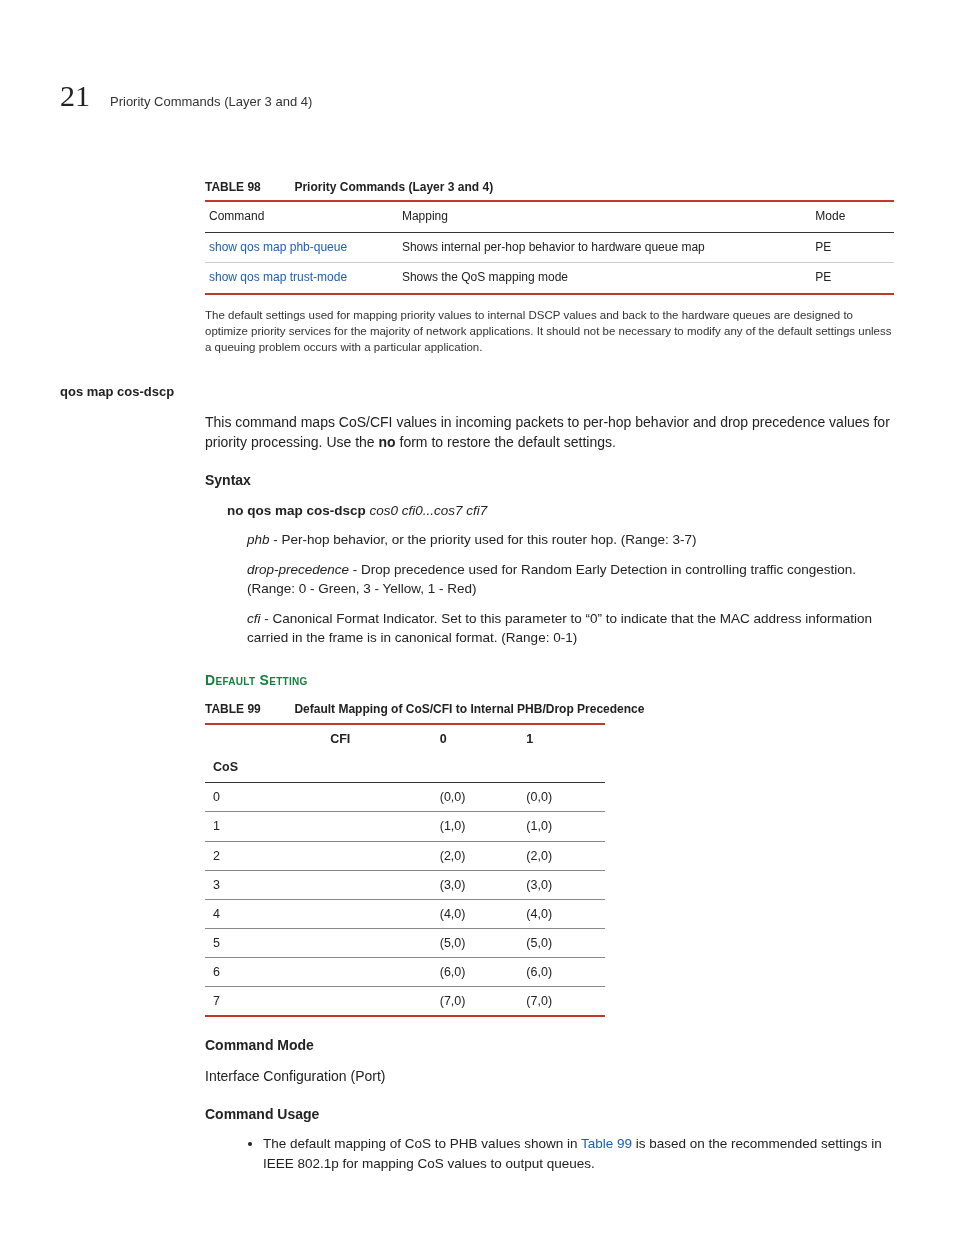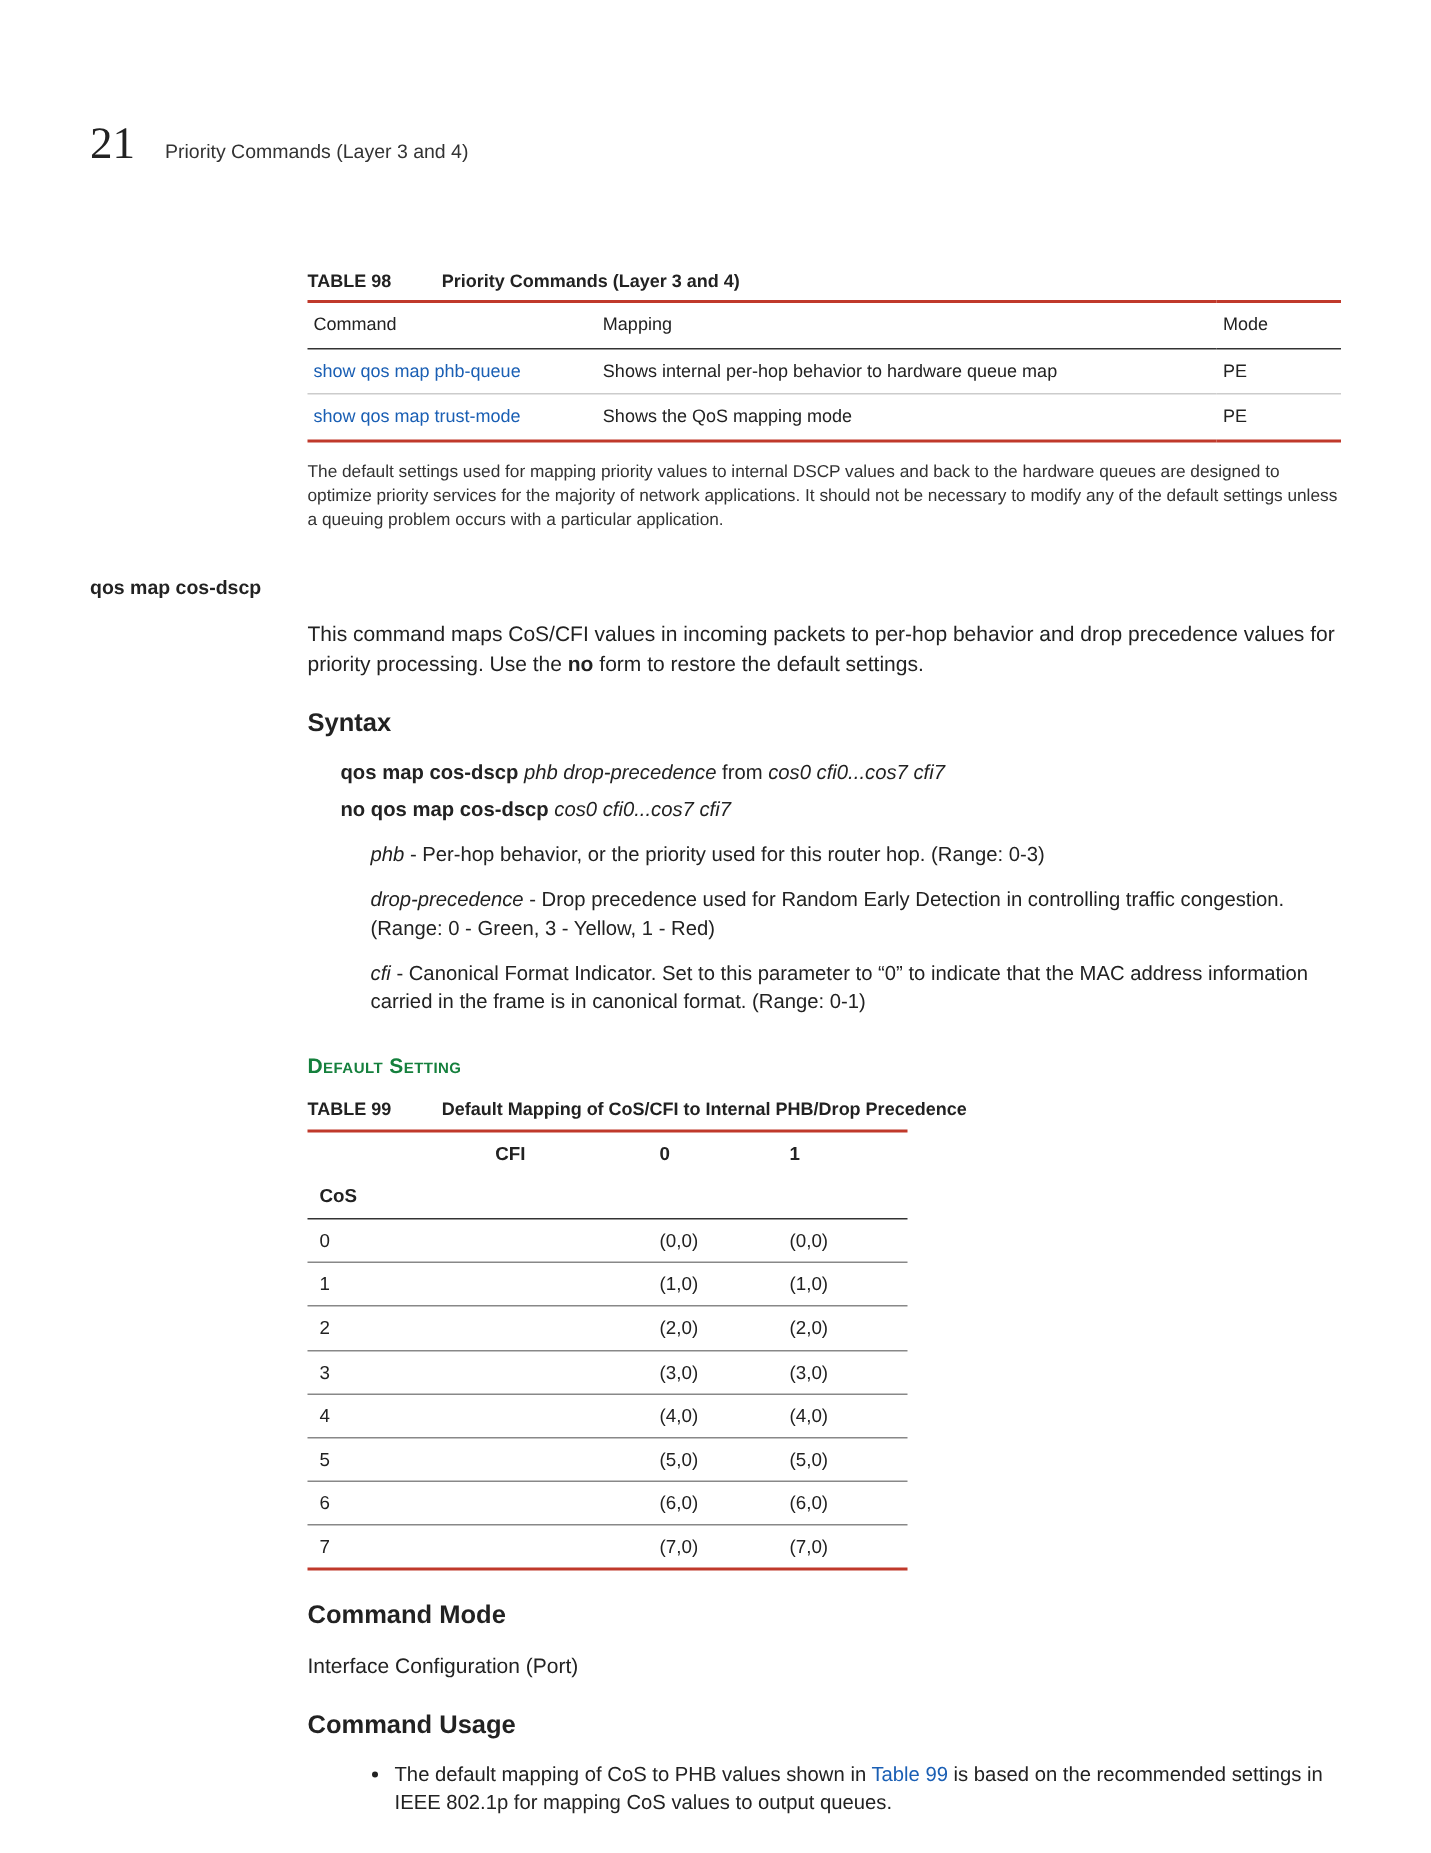--- a/index.html
+++ b/index.html
@@ -59,21 +59,21 @@
     font-weight: bold;
     font-size: 13px;
     margin: 10px 0 10px 0;
   }
   .section-desc {
     margin: 10px 0 18px 0;
     font-size: 14px;
   }
   .sub-heading {
     font-weight: bold;
-    font-size: 17px;
+    font-size: 14px;
     margin: 18px 0 10px 0;
   }
   .syntax-line {
     margin: 6px 0 6px 22px;
     font-size: 13.5px;
   }
   .param-block {
     margin: 10px 0 10px 42px;
     font-size: 13.5px;
   }
@@ -148,28 +148,25 @@
 
 <div class="content">
 
   <div class="section-desc">
     <span>This command maps CoS/CFI values in incoming packets to per-hop behavior and drop precedence values for priority processing. Use the </span><span class="bold">no</span><span> form to restore the default settings.</span>
   </div>
 
   <div class="sub-heading">Syntax</div>
 
   <div class="syntax-line">
-    <span class="bold">qos map cos-dscp </span><span class="ital">phb drop-precedence</span><span> from </span><span class="ital">cos0 cfi0...cos7 cfi7</span>
-  </div>
-  <div class="syntax-line">
     <span class="bold">no qos map cos-dscp </span><span class="ital">cos0 cfi0...cos7 cfi7</span>
   </div>
 
   <div class="param-block">
-    <span class="ital">phb</span><span> - Per-hop behavior, or the priority used for this router hop. (Range: 0-3)</span>
+    <span class="ital">phb</span><span> - Per-hop behavior, or the priority used for this router hop. (Range: 3-7)</span>
   </div>
   <div class="param-block">
     <span class="ital">drop-precedence</span><span> - Drop precedence used for Random Early Detection in controlling traffic congestion. (Range: 0 - Green, 3 - Yellow, 1 - Red)</span>
   </div>
   <div class="param-block">
     <span class="ital">cfi</span><span> - Canonical Format Indicator. Set to this parameter to “0” to indicate that the MAC address information carried in the frame is in canonical format. (Range: 0-1)</span>
   </div>
 
   <div class="smallcaps-heading">Default Setting</div>
 

